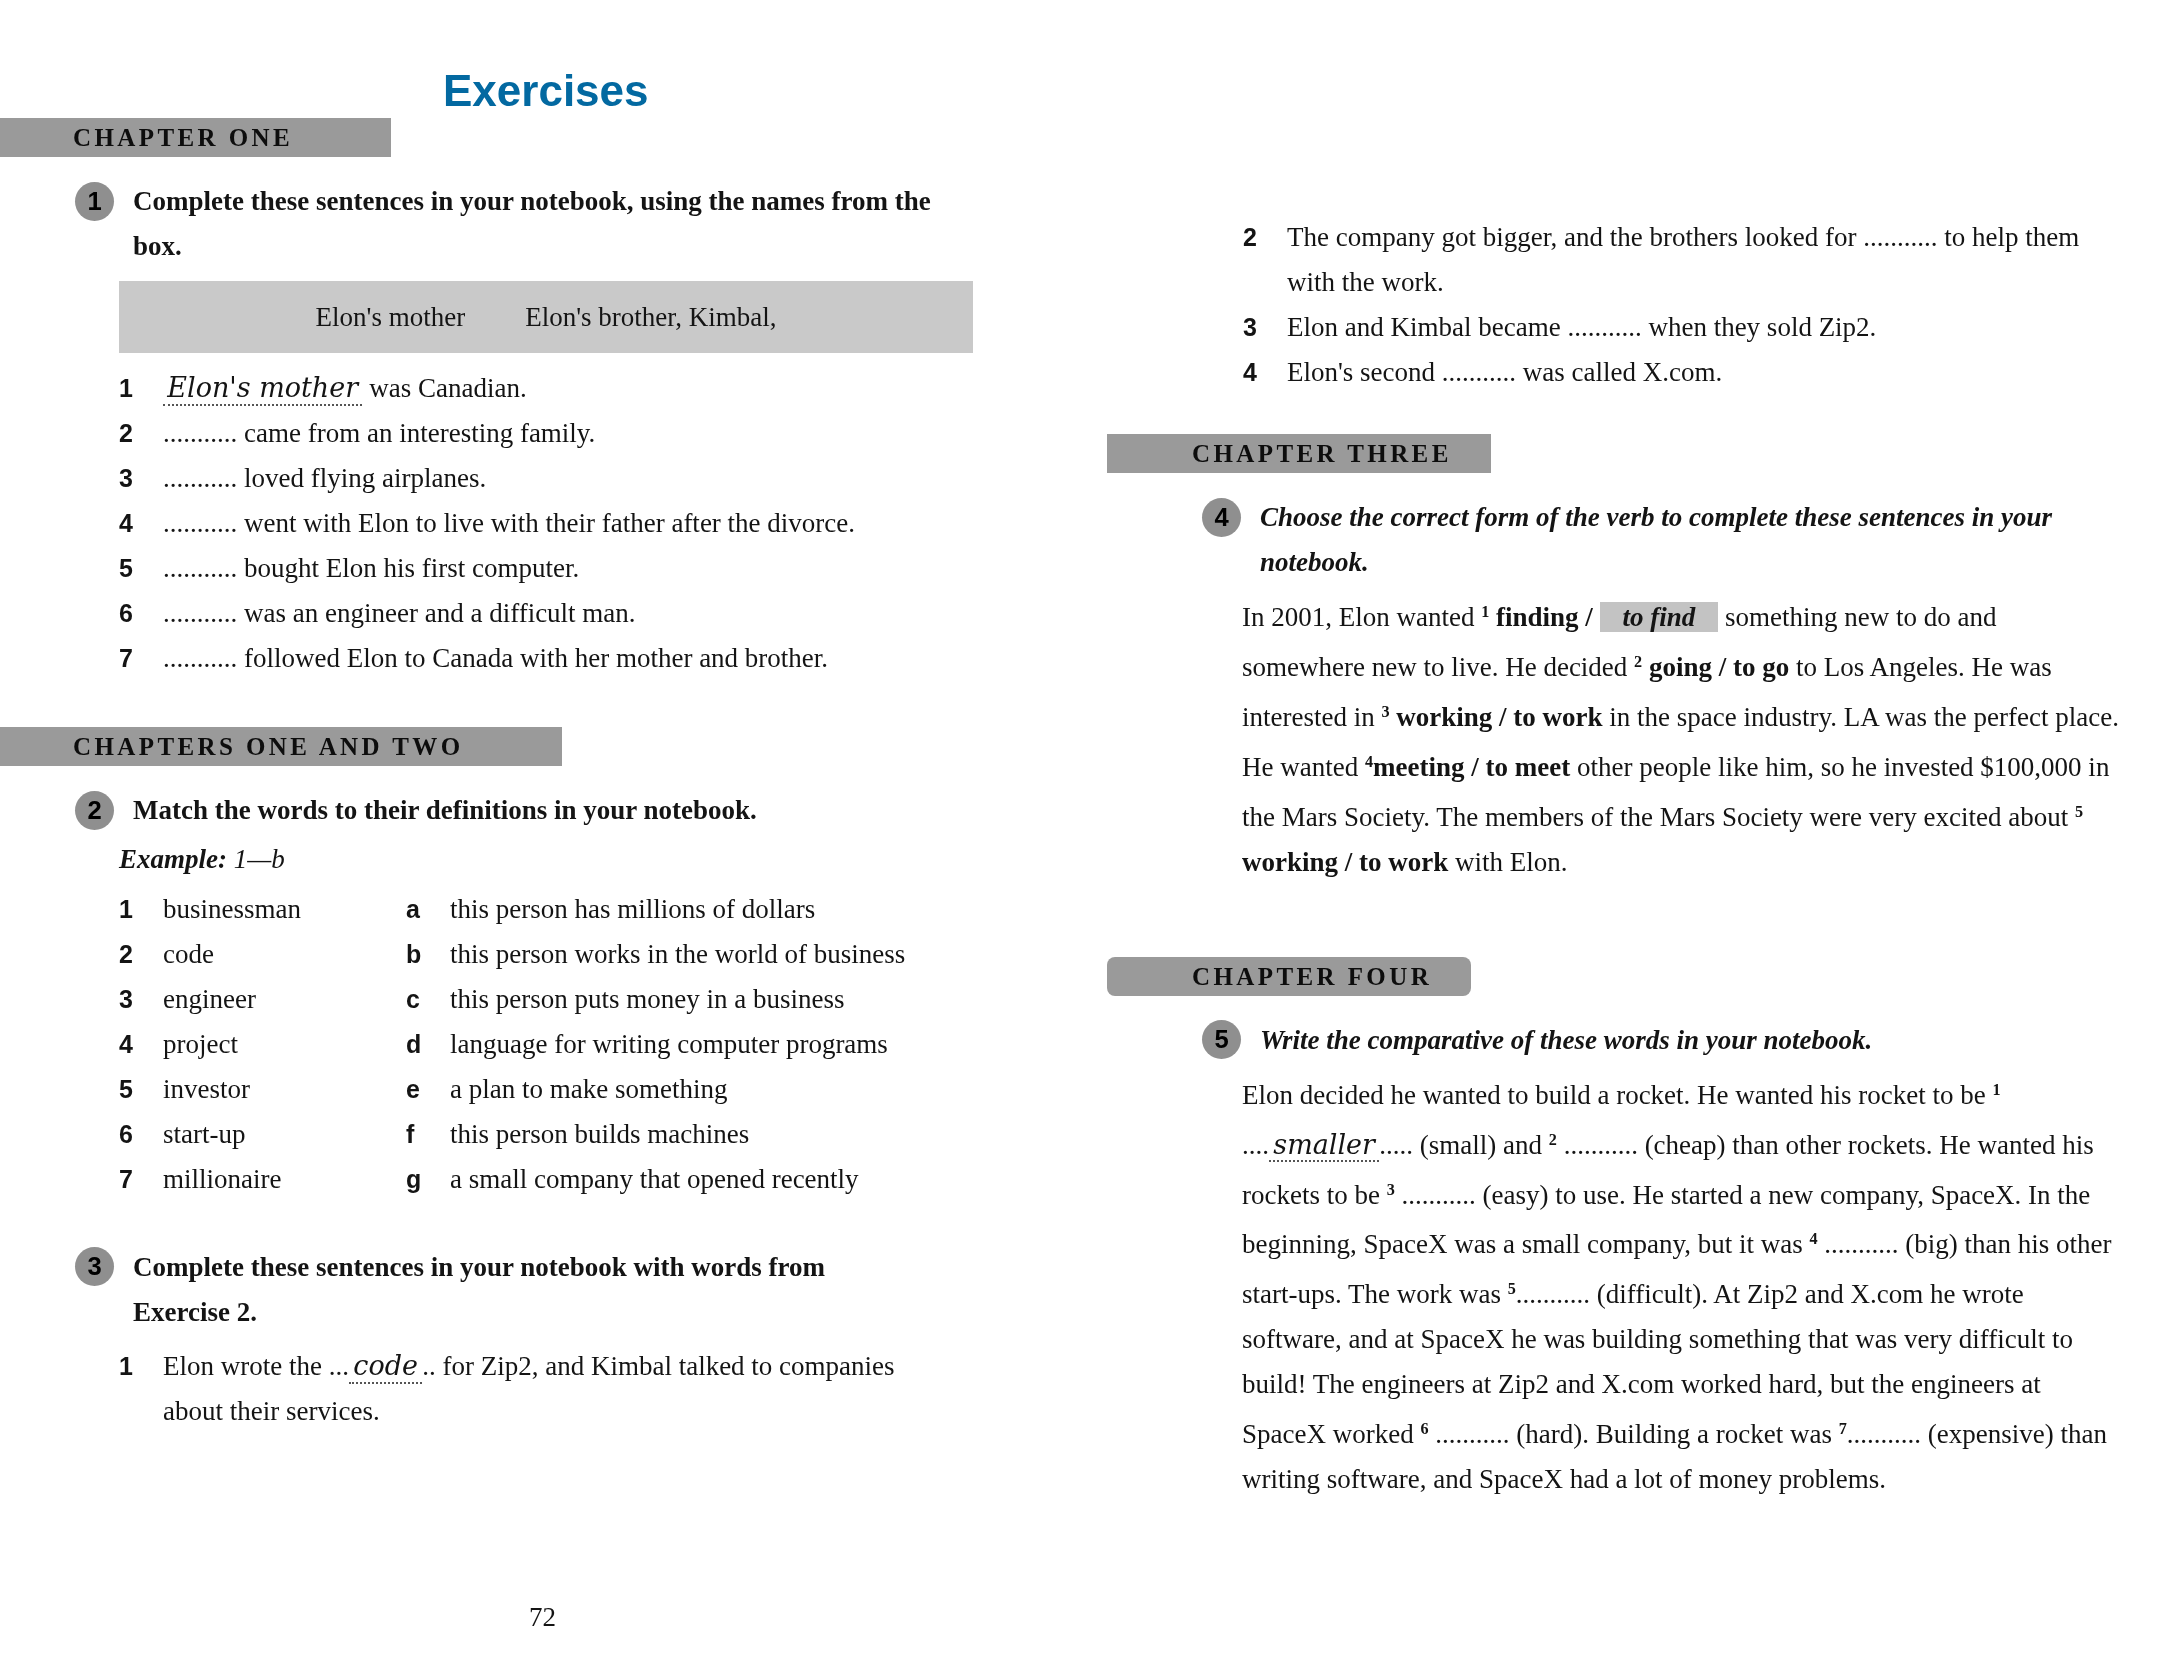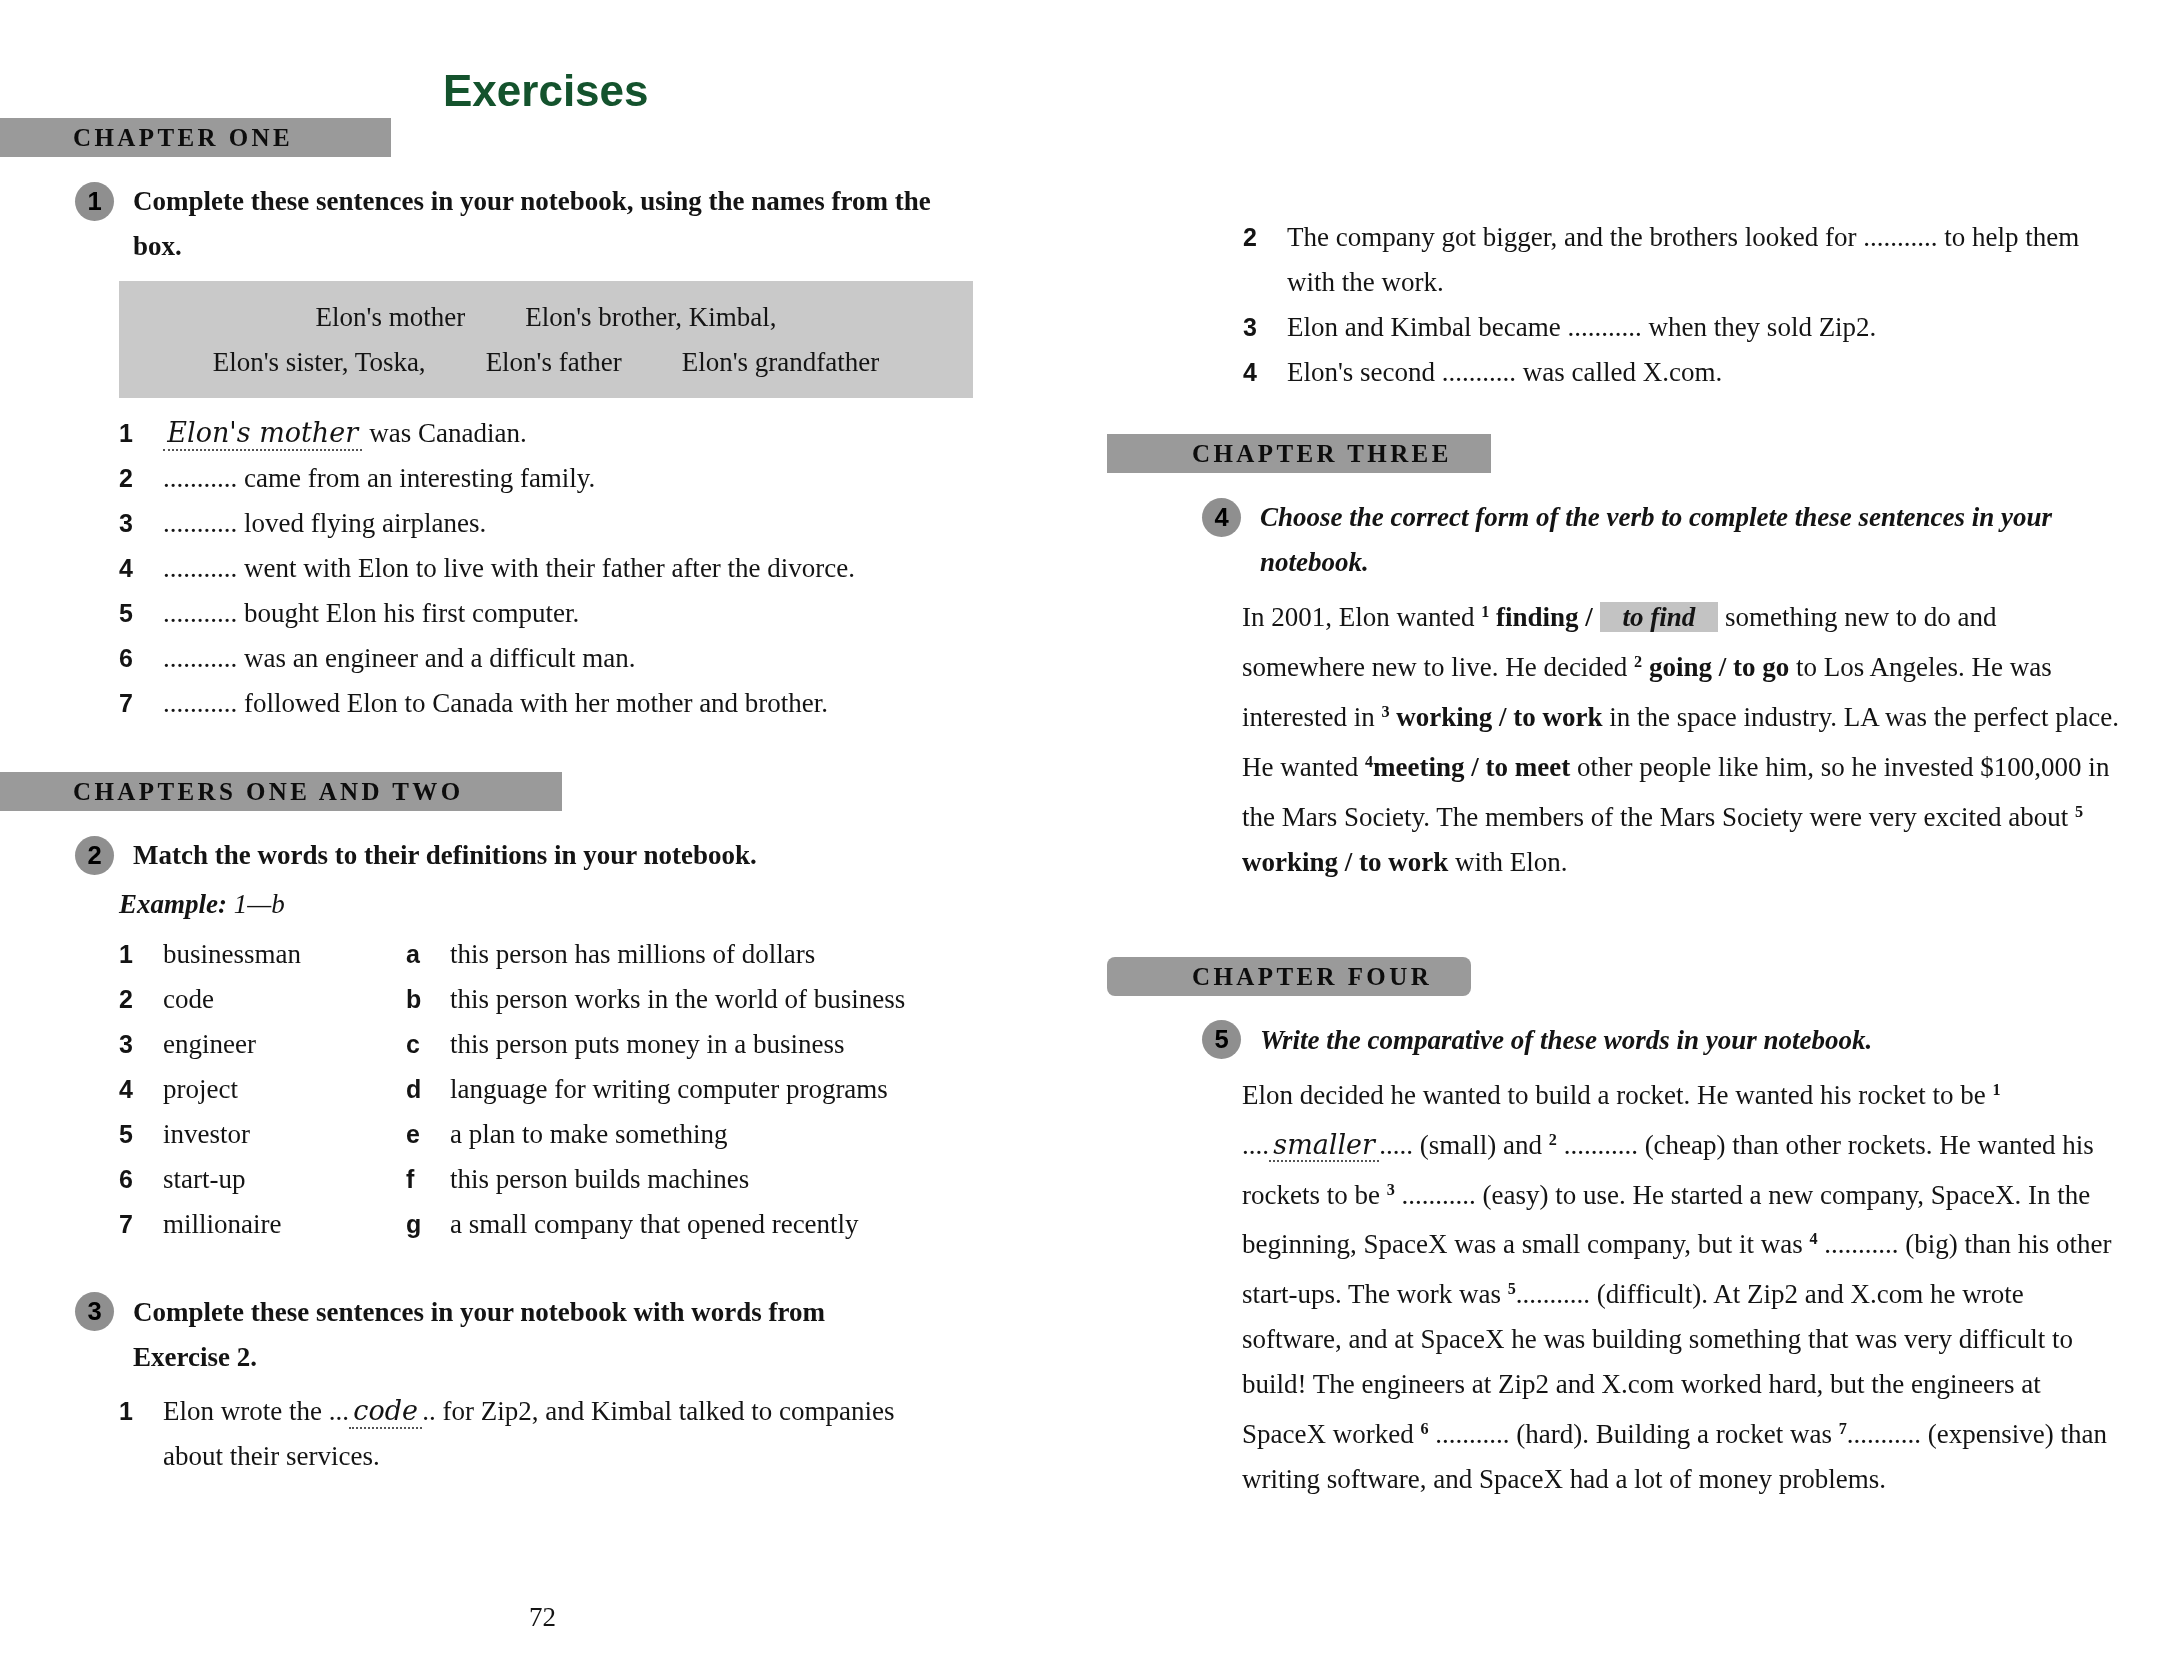--- a/index.html
+++ b/index.html
@@ -12,21 +12,21 @@
   }
   *{margin:0;padding:0;box-sizing:border-box;}
   body{background:#fff;font-family:"Liberation Serif",serif;color:var(--text);}
   .spread{position:relative;width:2181px;height:1674px;background:var(--paper);overflow:hidden;
           font-size:27px;line-height:45px;}
   .page{position:absolute;top:0;}
   .page-left{left:0;width:1056px;}
   .page-right{left:1107px;width:1073px;}
 
   .book-title{margin:66px 0 0 443px;font-family:"Liberation Sans",sans-serif;
-              font-weight:bold;font-size:44px;line-height:49px;color:#14532d;}
+              font-weight:bold;font-size:44px;line-height:49px;color:#0369a1;}
 
   .banner{display:inline-block;background:var(--banner_bg);color:#0d0d0d;
           font-weight:bold;font-size:25px;line-height:39px;letter-spacing:3.4px;
           padding:0 98px 0 73px;}
   .page-right .banner{padding:0 39px 0 85px;}
 
   .ex-header{display:flex;gap:19px;align-items:flex-start;margin-left:75px;}
   .page-right .ex-header{margin-left:95px;}
   .ex-num{width:39px;height:39px;border-radius:50%;background:var(--circle_bg);
           display:flex;align-items:center;justify-content:center;flex:0 0 auto;
@@ -90,25 +90,20 @@
       <div class="ex-header mt-exh">
         <span class="ex-num">1</span>
         <span class="instruction">Complete these sentences in your notebook, using the names from the box.</span>
       </div>
 
       <div class="box">
         <div class="box-line">
           <span>Elon's mother</span>
           <span>Elon's brother, Kimbal,</span>
         </div>
-        <div class="box-line">
-          <span>Elon's sister, Toska,</span>
-          <span>Elon's father</span>
-          <span>Elon's grandfather</span>
-        </div>
       </div>
 
       <div class="list ex1-list">
         <div class="row">
           <span class="num">1</span>
           <span class="txt"><span class="hw">Elon's mother</span><span> was Canadian.</span></span>
         </div>
         <div class="row">
           <span class="num">2</span>
           <span class="txt"><span>........... came from an interesting family.</span></span>

